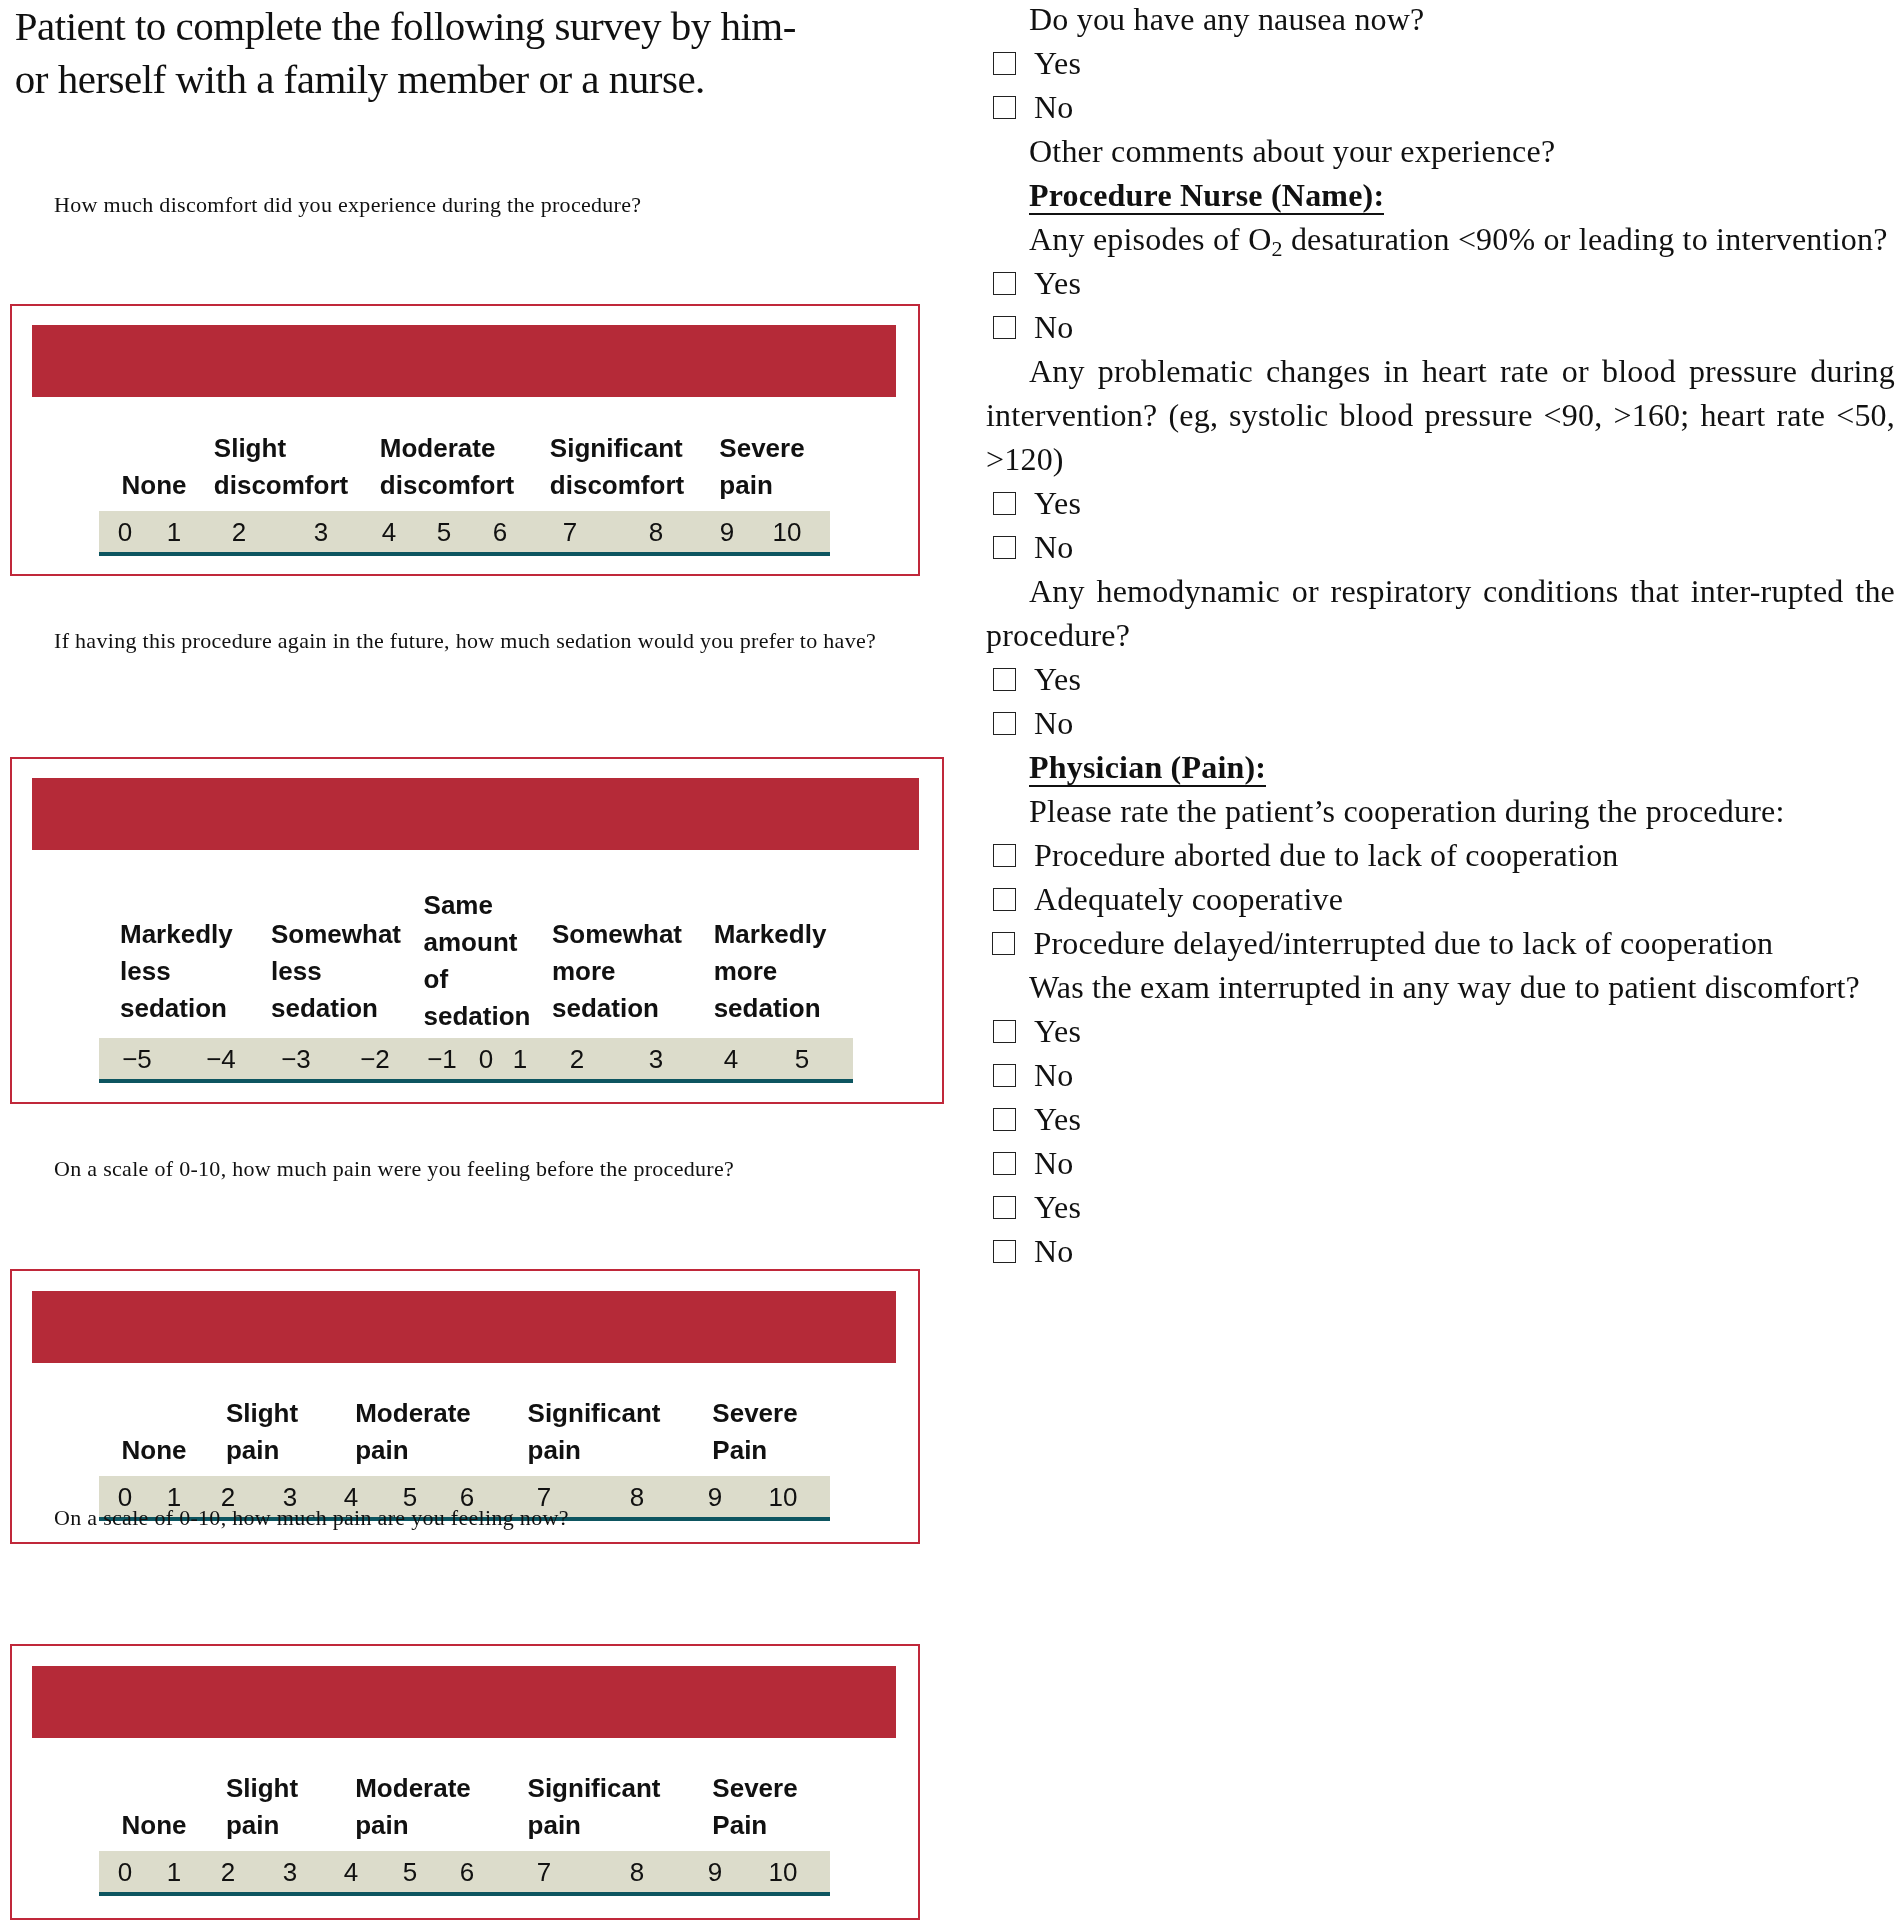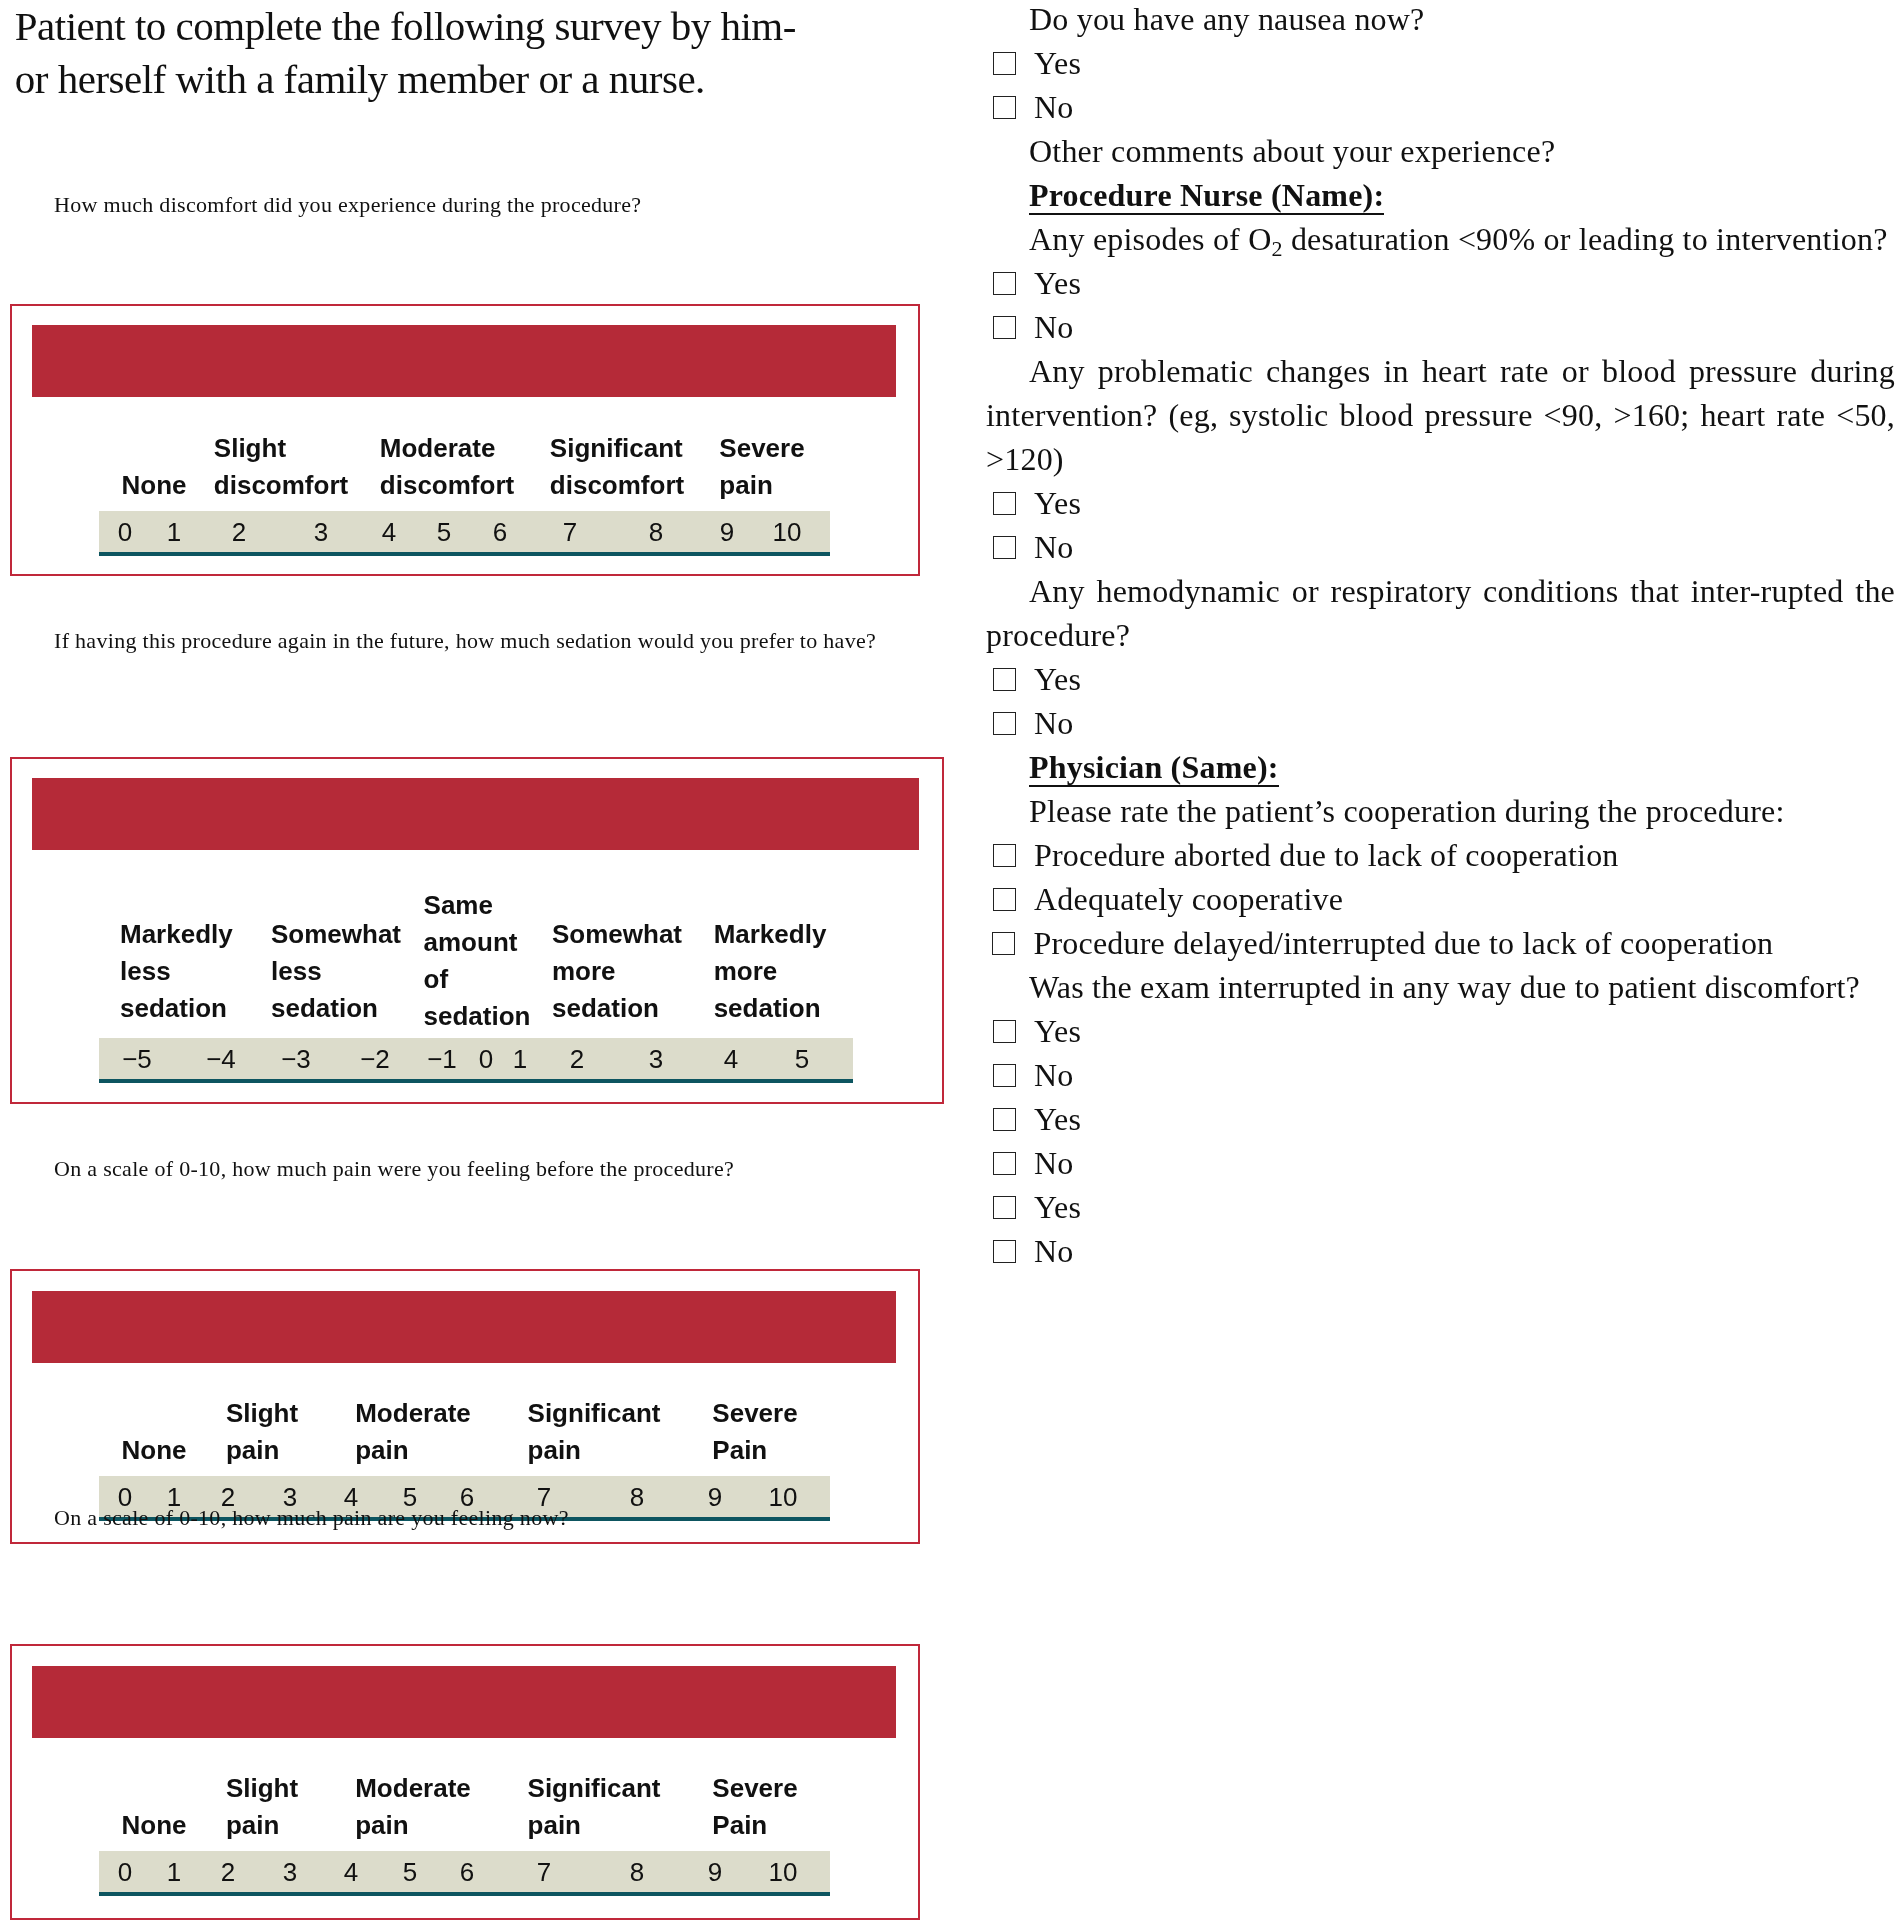--- a/index.html
+++ b/index.html
@@ -196,21 +196,21 @@
   <div class="p"><span>Any episodes of O</span><sub>2</sub><span> desaturation &lt;90% or leading to intervention?</span></div>
   <div class="opt"><span class="cb"></span><span>Yes</span></div>
   <div class="opt"><span class="cb"></span><span>No</span></div>
   <div class="p">Any problematic changes in heart rate or blood pressure during intervention? (eg, systolic blood pressure &lt;90, &gt;160; heart rate &lt;50, &gt;120)</div>
   <div class="opt"><span class="cb"></span><span>Yes</span></div>
   <div class="opt"><span class="cb"></span><span>No</span></div>
   <div class="p">Any hemodynamic or respiratory conditions that inter-rupted the procedure?</div>
   <div class="opt"><span class="cb"></span><span>Yes</span></div>
   <div class="opt"><span class="cb"></span><span>No</span></div>
 
-  <div class="h"><span>Physician (Same):</span></div>
+  <div class="h"><span>Physician (Pain):</span></div>
   <div class="p">Please rate the patient’s cooperation during the procedure:</div>
   <div class="opt"><span class="cb"></span><span>Procedure aborted due to lack of cooperation</span></div>
   <div class="opt"><span class="cb"></span><span>Adequately cooperative</span></div>
   <div class="opt wrap"><span class="cb" style="margin-right:18.5px;"></span><span>Procedure delayed/interrupted due to lack of cooperation</span></div>
   <div class="p">Was the exam interrupted in any way due to patient discomfort?</div>
   <div class="opt"><span class="cb"></span><span>Yes</span></div>
   <div class="opt"><span class="cb"></span><span>No</span></div>
 
   <div class="opt"><span class="cb"></span><span>Yes</span></div>
   <div class="opt"><span class="cb"></span><span>No</span></div>

